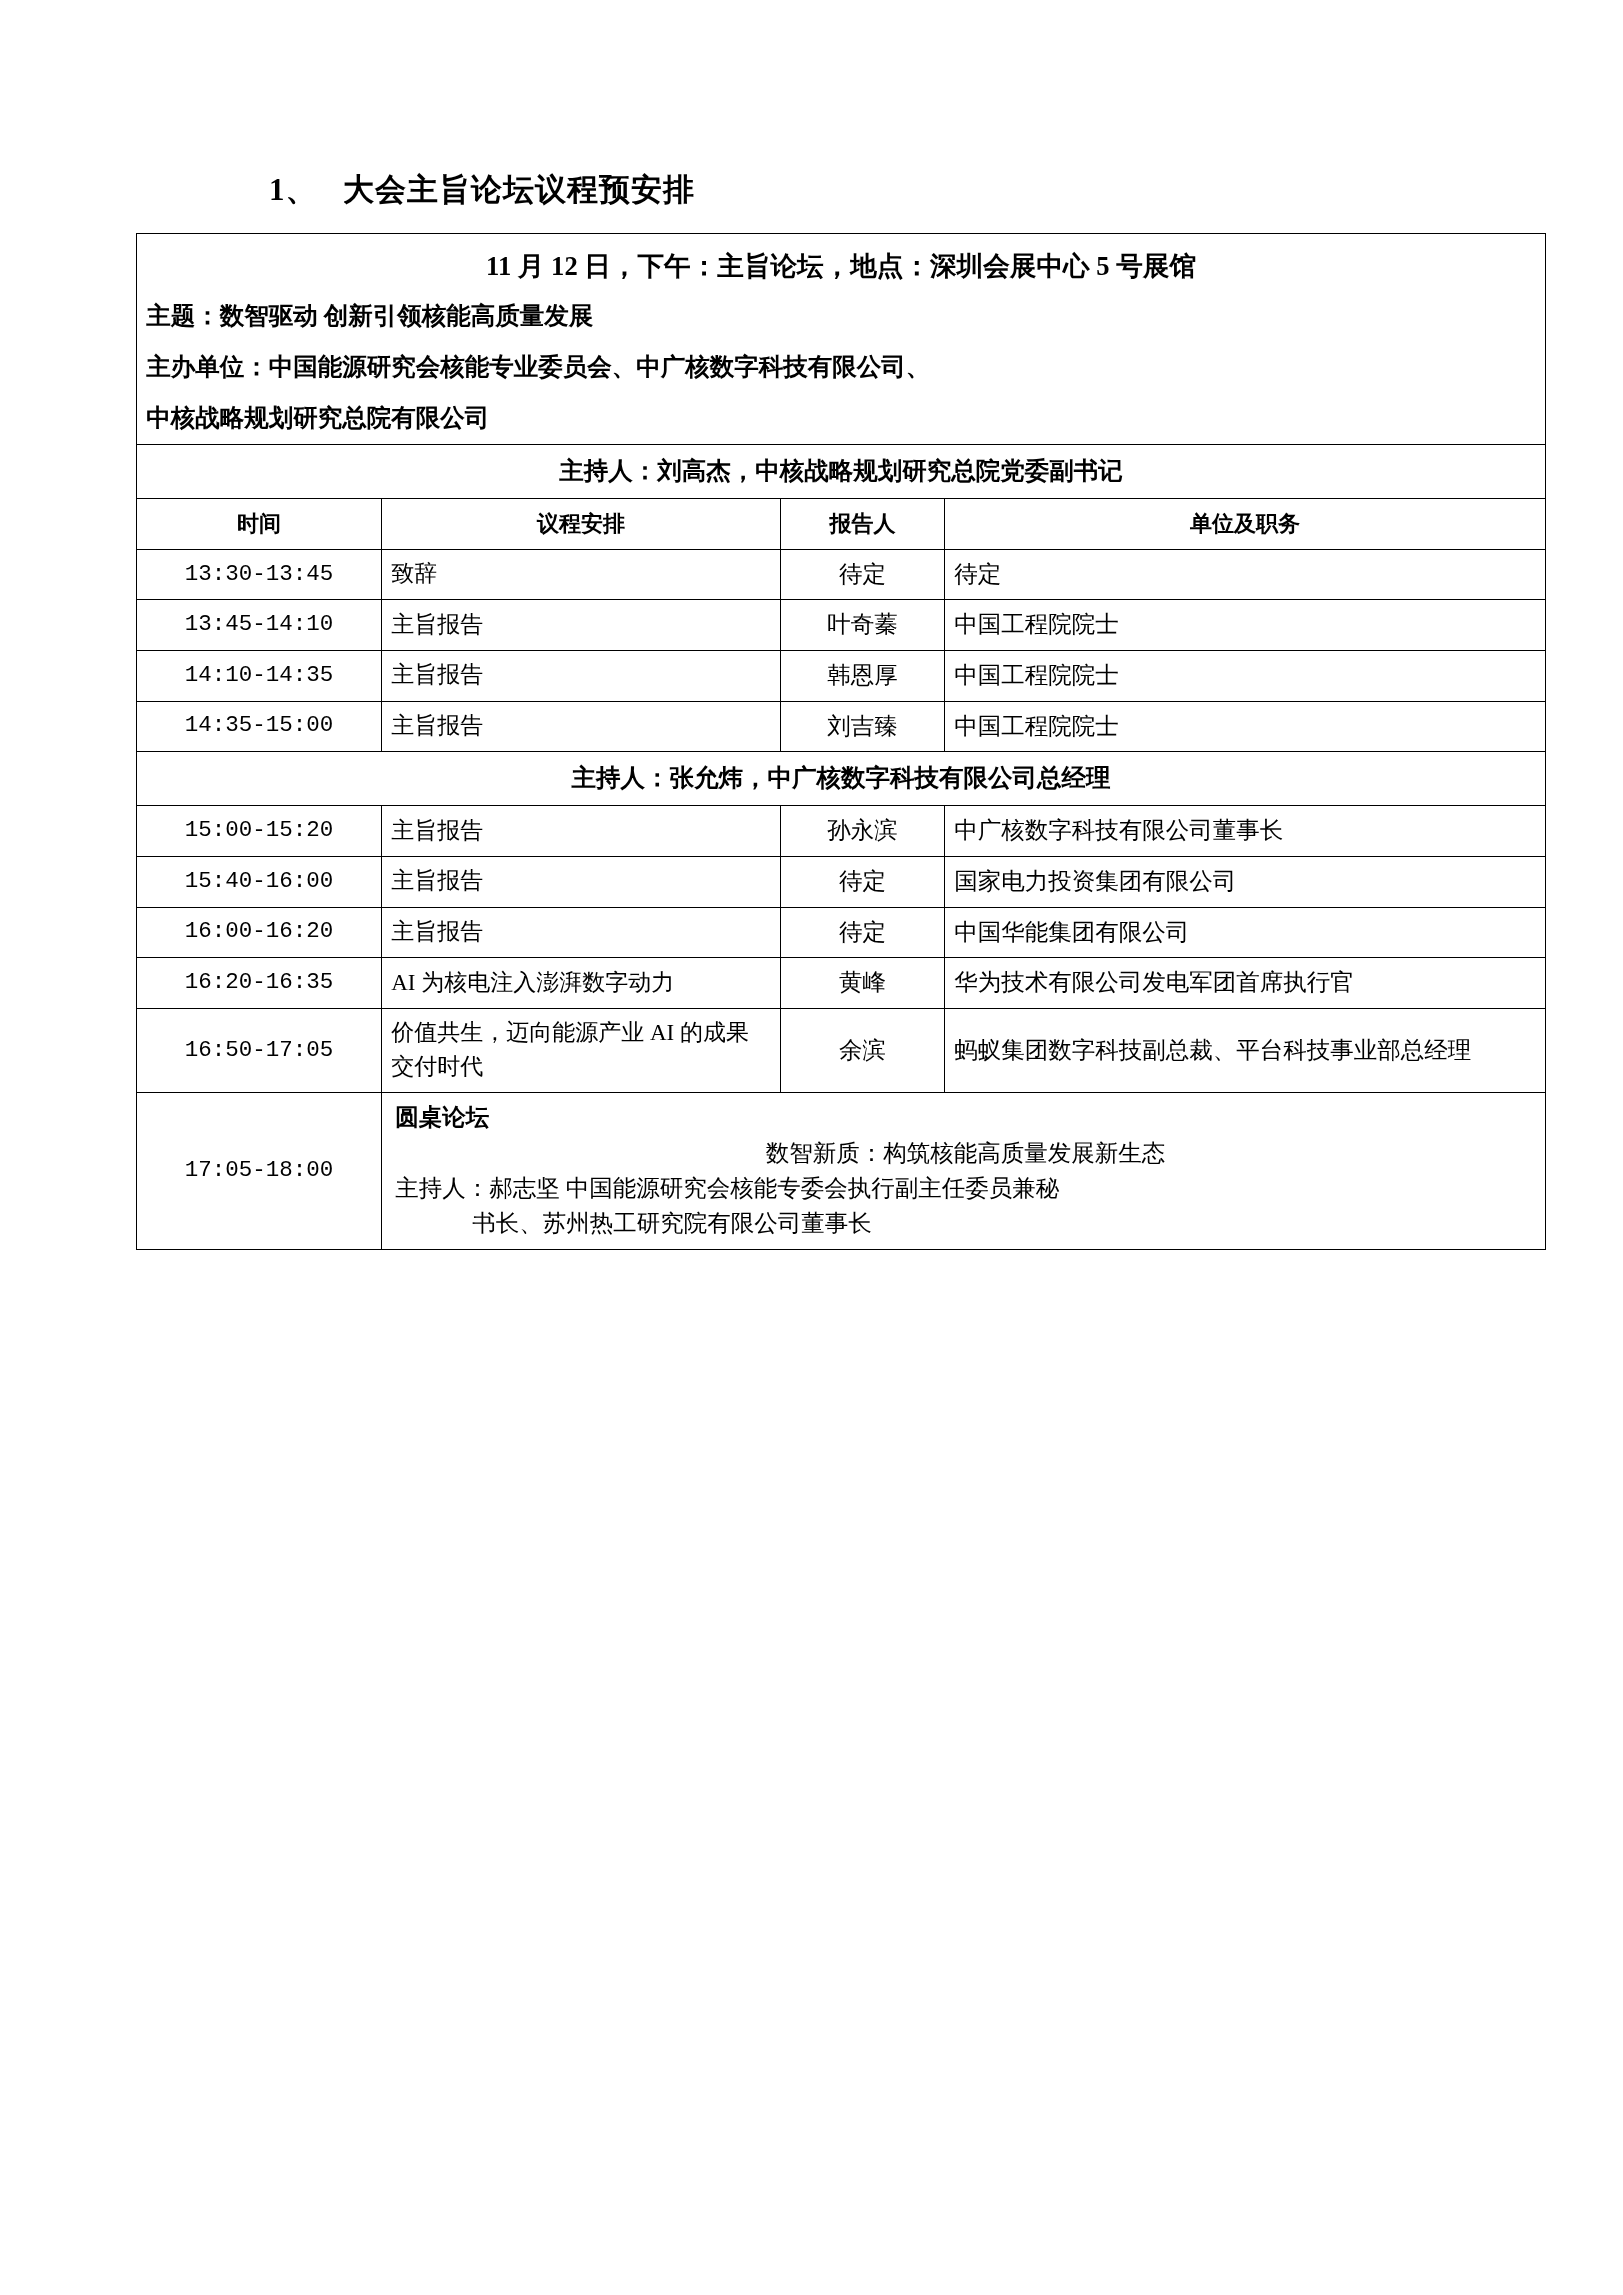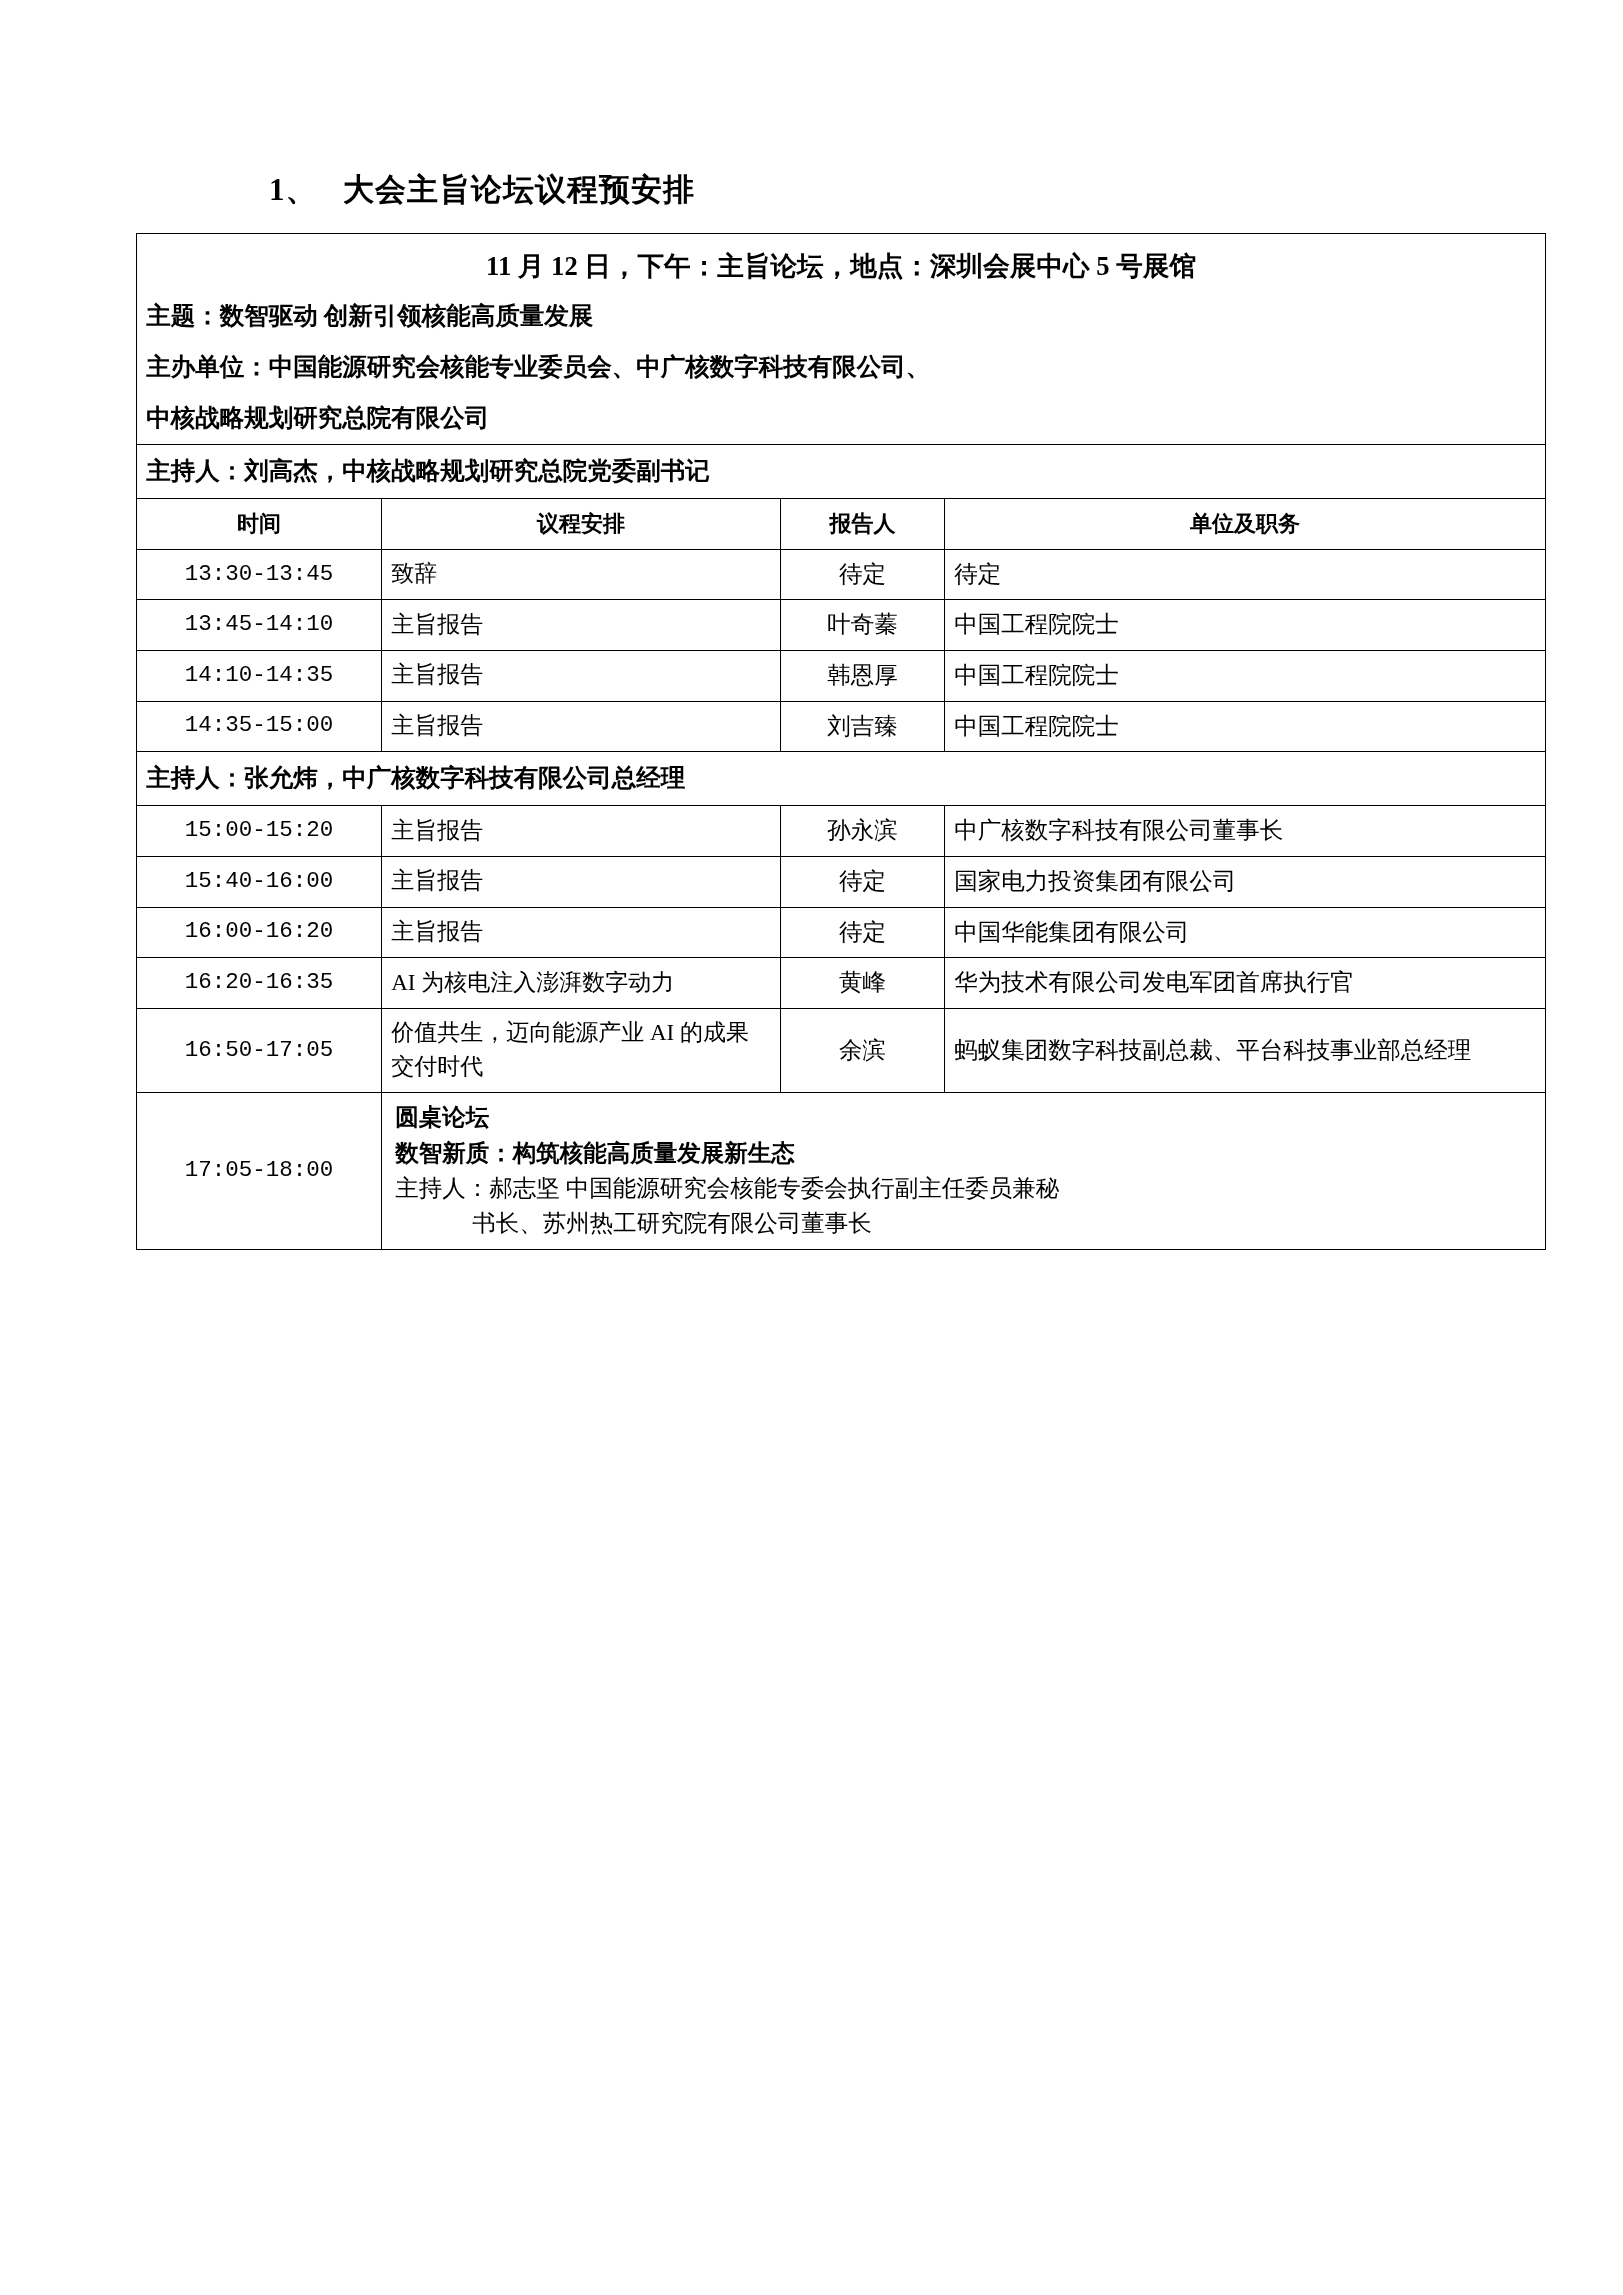--- a/index.html
+++ b/index.html
@@ -57,21 +57,21 @@
   .meta-line {
     font-size: 24.5px;
     font-weight: 700;
     padding: 3.1px 9.2px 3.1px 17.4px;
     line-height: 1.55;
   }
   .meta-indent {
     padding-left: 77px;
   }
   .host-row {
-    text-align: left;
+    text-align: center;
     font-weight: 700;
     font-size: 24.5px;
     padding: 8.2px 9.2px !important;
   }
   .col-head {
     text-align: center;
     font-weight: 700;
     font-size: 22px;
     padding: 8.2px 5.1px !important;
   }
@@ -98,22 +98,23 @@
   .roundtable {
     font-size: 23.5px;
     padding-left: 13.3px !important;
     line-height: 1.6;
   }
   .roundtable .rt-title {
     font-weight: 700;
     display: block;
   }
   .roundtable .rt-sub {
-    font-weight: 700;
-    display: block;
+    font-weight: 400;
+    display: block;
+    text-align: center;
   }
   .roundtable .rt-host {
     display: block;
   }
   .roundtable .rt-host2 {
     display: block;
     padding-left: 77px;
   }
 </style>
 </head>

